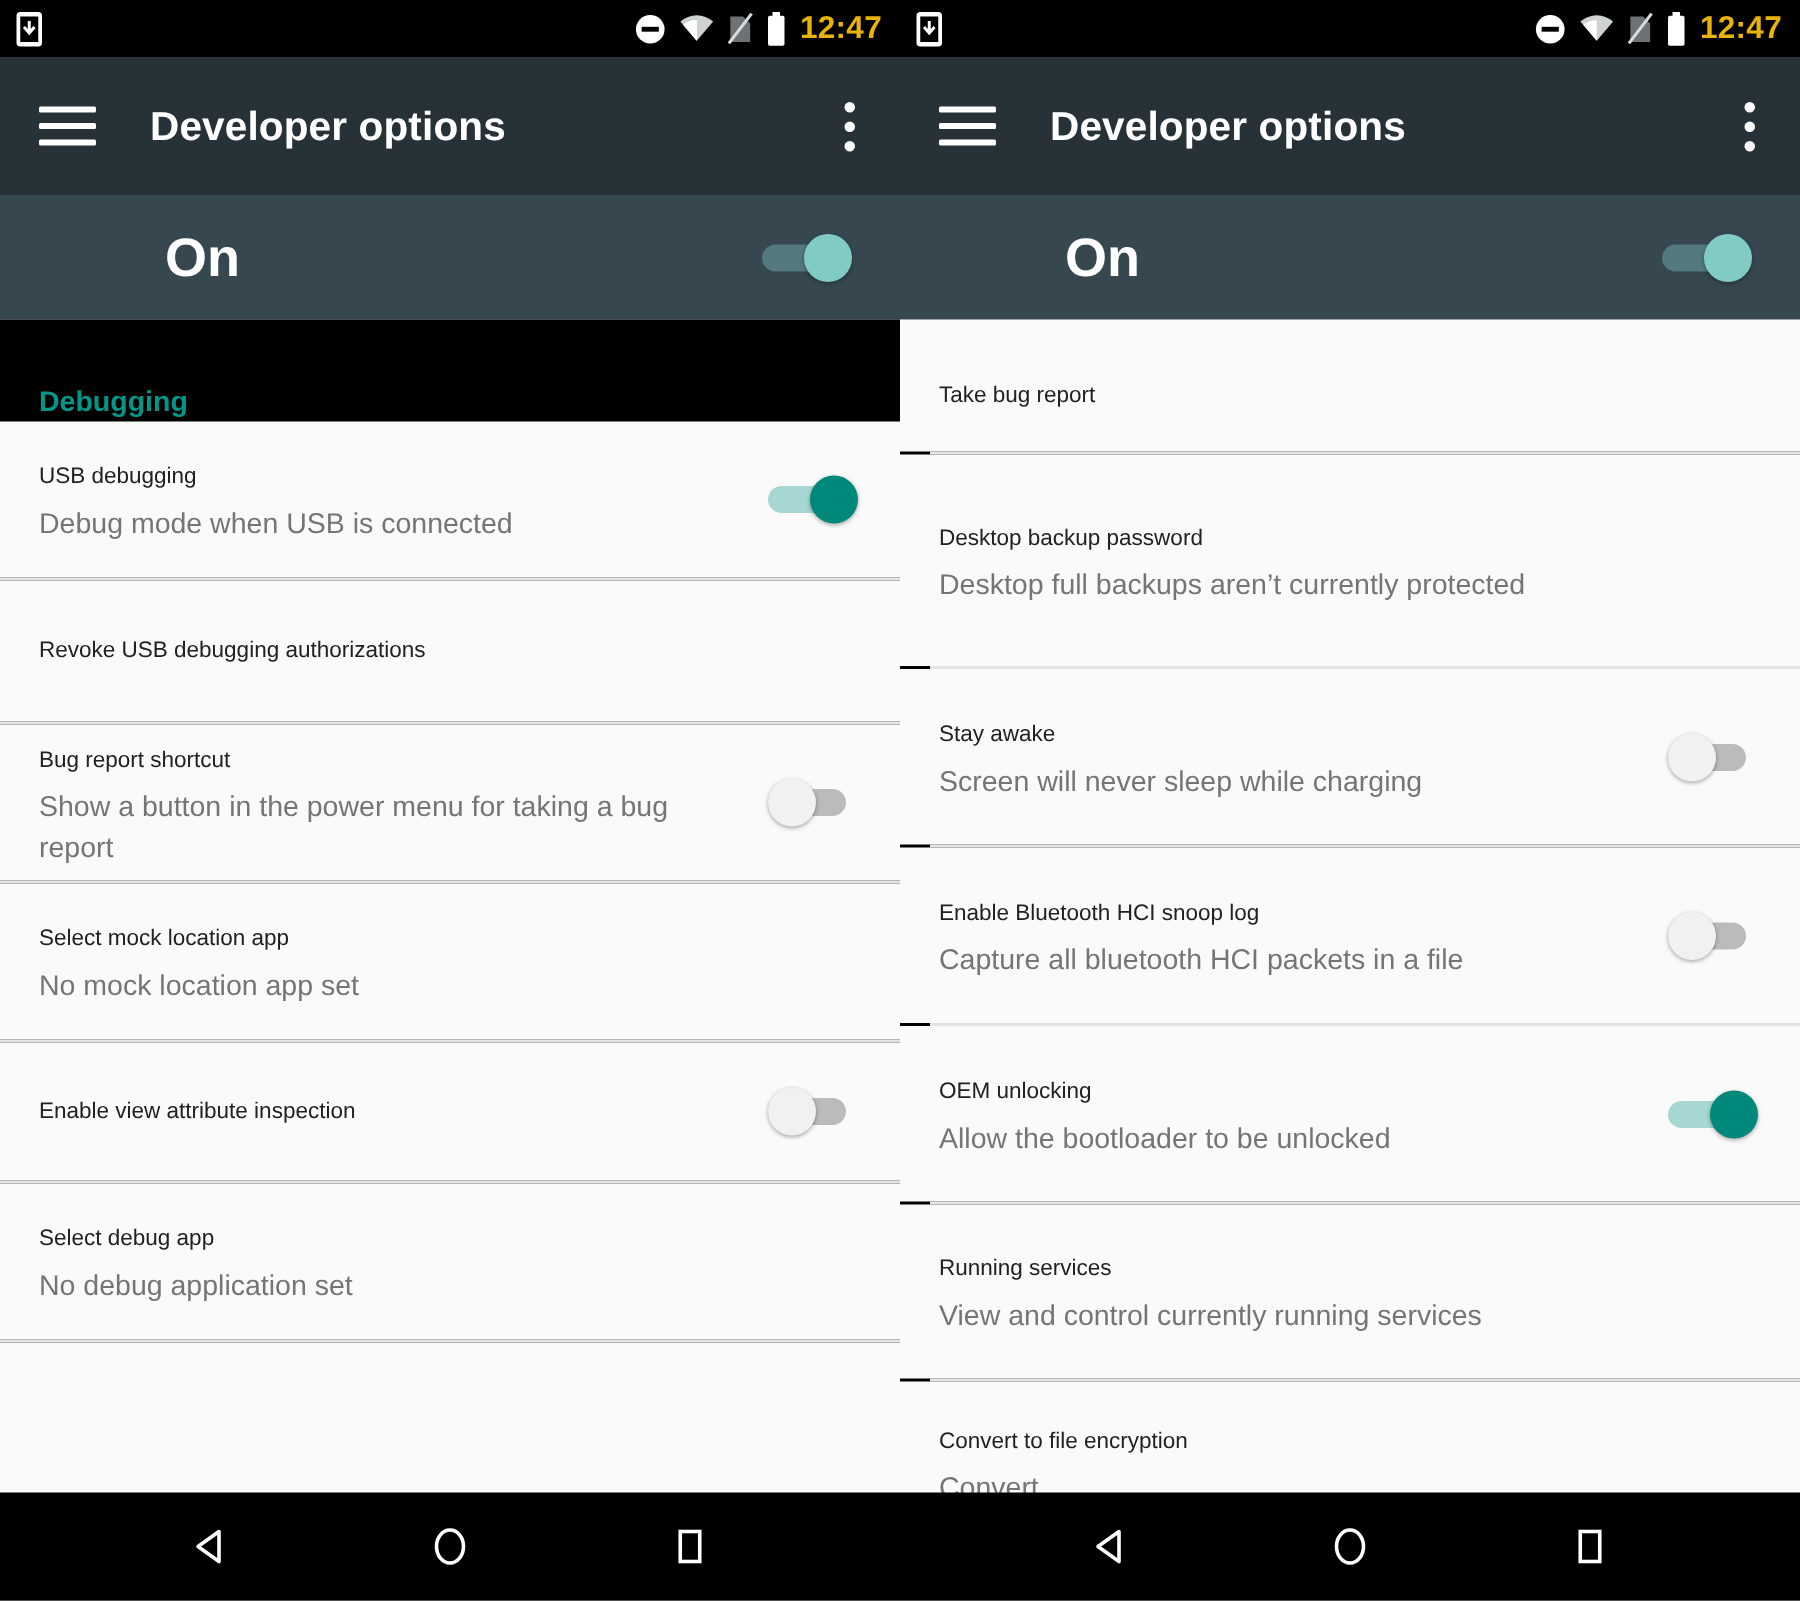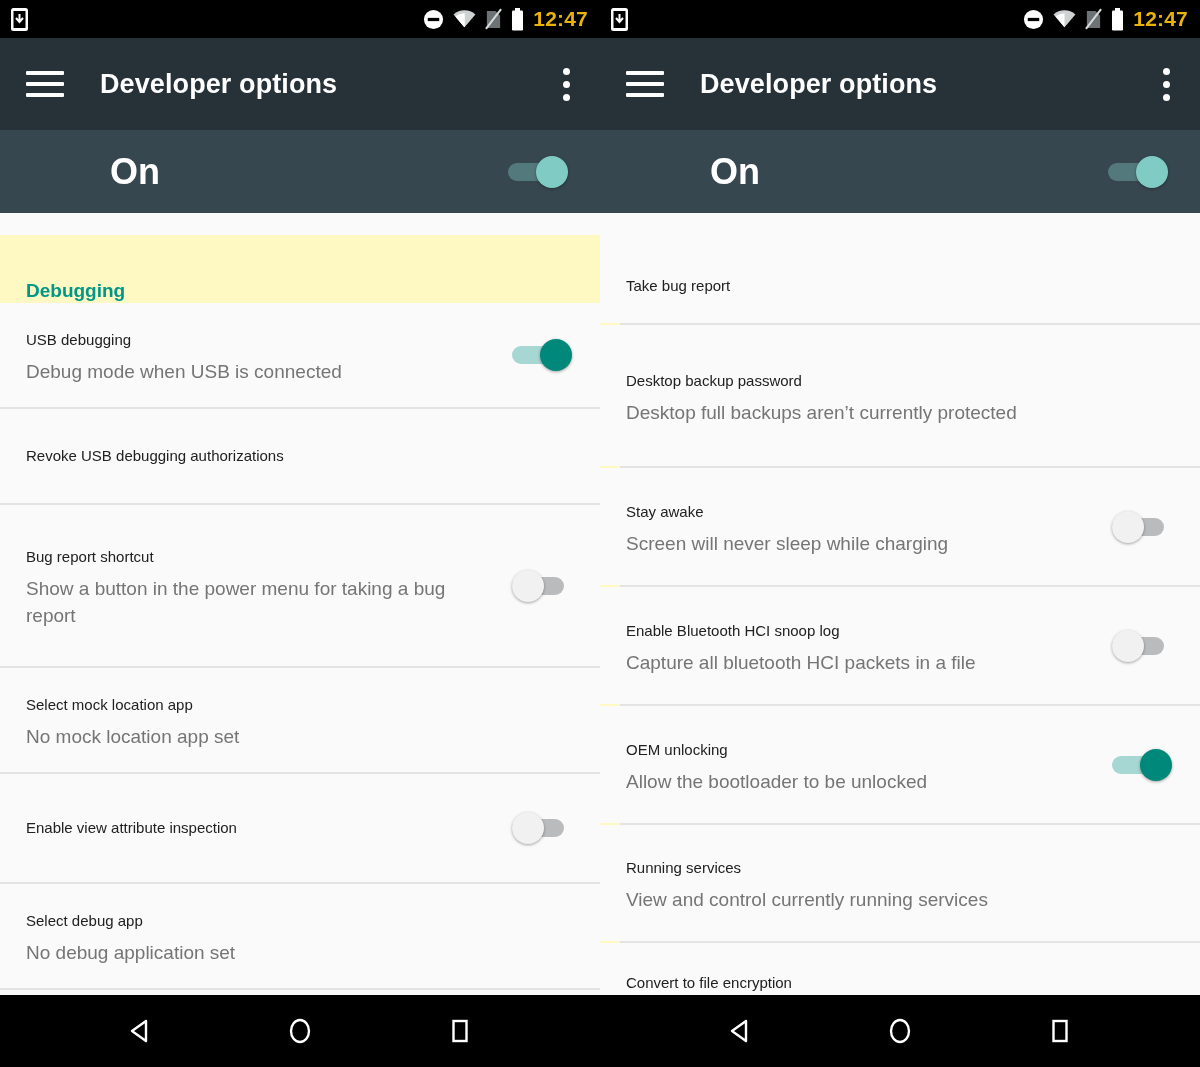--- a/index.html
+++ b/index.html
@@ -59,21 +59,21 @@
   .switch.master .track { background:rgba(128,203,196,.38); }
   .switch.master .thumb { left:28px; background:#80cbc4; }
   
   .switch.on .track { background:#a7d7d2; }
   .switch.on .thumb { left:28px; background:#00887a; }
   
   .switch.off .track { background:#b9bbbd; }
   .switch.off .thumb { left:0px; background:#f1f1f1; }
 
   
-  .list { background:#fef9c3; position:relative;margin-top:22px; }
+  .list { background:#000000; position:relative; }
   .row {
     position:relative; padding:0 26px; display:flex; align-items:center;
     background:#fafafa;
   }
   .row .txt { flex:1; min-width:0; }
   .row .title { font-size:15px; color:#212121; line-height:30px; }
   .row .sub { font-size:19px; color:#757575; line-height:27px; margin-top:3px; }
   .divider { height:2px; background:#e4e4e4; }
   .divider.inset { margin-left:20px; }
 
@@ -174,41 +174,41 @@
       </div>
       <div class="divider"></div>
 
       <div class="row" style="height:94px;">
         <div class="txt">
           <div class="title">Revoke USB debugging authorizations</div>
         </div>
       </div>
       <div class="divider"></div>
 
-      <div class="row" style="height:161px;">
+      <div class="row" style="height:104px;">
         <div class="txt" style="padding-right:26px;">
           <div class="title">Bug report shortcut</div>
           <div class="sub">Show a button in the power menu for taking a bug report</div>
         </div>
         <div class="switch off">
           <div class="track"></div>
           <div class="thumb"></div>
         </div>
       </div>
       <div class="divider"></div>
 
       <div class="row" style="height:104px;">
         <div class="txt">
           <div class="title">Select mock location app</div>
           <div class="sub">No mock location app set</div>
         </div>
       </div>
       <div class="divider"></div>
 
-      <div class="row" style="height:108px;">
+      <div class="row" style="height:92px;">
         <div class="txt">
           <div class="title">Enable view attribute inspection</div>
         </div>
         <div class="switch off">
           <div class="track"></div>
           <div class="thumb"></div>
         </div>
       </div>
       <div class="divider"></div>
 

